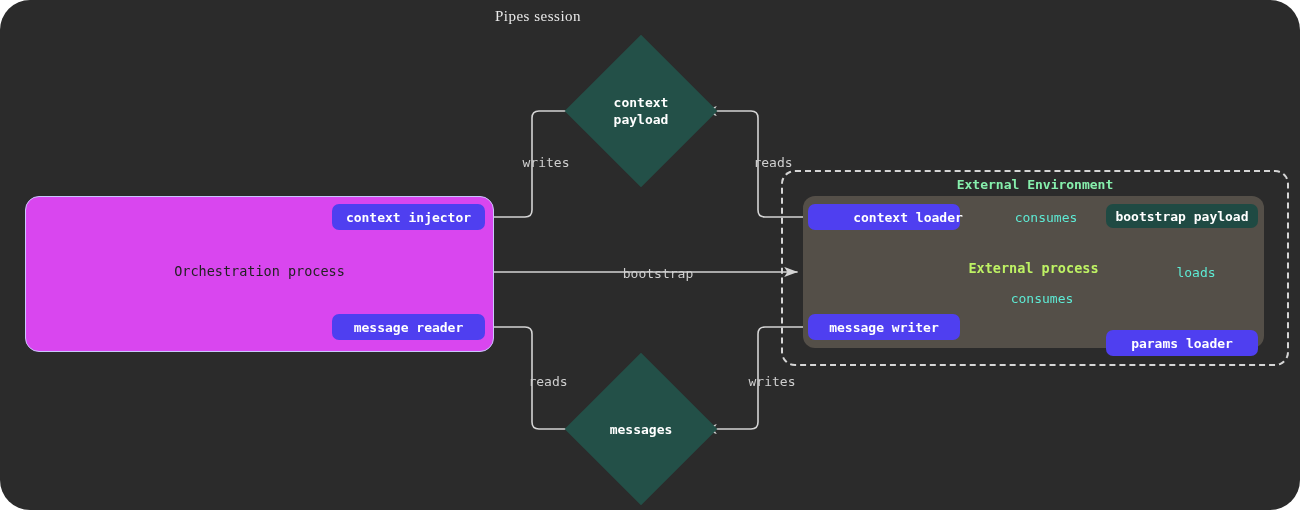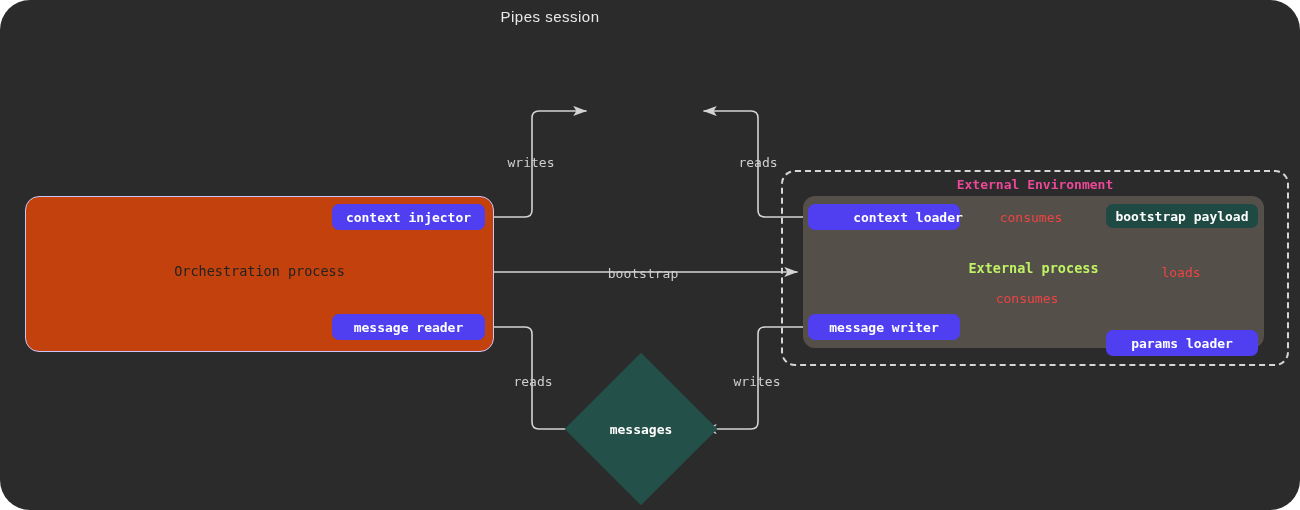--- a/index.html
+++ b/index.html
@@ -23,38 +23,38 @@
   }
   #edges {
     position: absolute;
     left: 0; top: 0;
     width: 1300px;
     height: 510px;
     pointer-events: none;
   }
   .diagram-title {
     position: absolute;
-    left: 12px;
+    left: 0;
     top: 8px;
     width: 1076px;
     text-align: center;
     color: #e8e8e8;
     font-size: 15px;
-    font-family: Liberation Sans, sans-serif;
+    font-family: Liberation Serif, serif;
     letter-spacing: 0.5px;
   }
 
   
   .cluster-light {
     position: absolute;
     left: 25px;
     top: 196px;
     width: 467px;
     height: 154px;
-    background: #c2410c;
+    background: #d946ef;
     border: 1px solid #c9c6fb;
     border-radius: 14px;
   }
   .cluster-light-label {
     position: absolute;
     left: 0;
     top: 66px;
     width: 467px;
     text-align: center;
     color: #222222;
@@ -71,21 +71,21 @@
     border: 2px dashed #d6d6d6;
     border-radius: 14px;
     background: transparent;
   }
   .cluster-dashed-label {
     position: absolute;
     left: 0;
     top: 5px;
     width: 504px;
     text-align: center;
-    color: #ec4899;
+    color: #86efac;
     font-size: 13px;
     font-weight: bold;
   }
 
   
   .cluster-gray {
     position: absolute;
     left: 803px;
     top: 196px;
     width: 461px;
@@ -157,22 +157,23 @@
   }
 
   
   .edge-label {
     position: absolute;
     color: #cfcfcf;
     font-size: 13px;
     font-family: "DejaVu Sans Mono", monospace;
     white-space: nowrap;
     transform: translate(-50%, -50%);
-  }
-  .edge-label.on-gray { color: #ef4444; }
+    margin-left: 15px;
+  }
+  .edge-label.on-gray { color: #5eead4; }
 </style>
 </head>
 <body>
 
 <div id="canvas">
 
   <div class="diagram-title">Pipes session</div>
 
   <svg id="edges" viewBox="0 0 1300 510">
     <defs>
@@ -217,20 +218,27 @@
   <div class="node purple" style="left:332px; top:314px; width:153px;">message reader</div>
 
   <div class="node purple" style="left:808px; top:204px; width:152px;padding-left:48px;">context loader</div>
 
   <div class="node purple" style="left:808px; top:314px; width:152px;">message writer</div>
 
   <div class="node purple" style="left:1106px; top:330px; width:152px;">params loader</div>
 
   <div class="node green" style="left:1106px; top:204px; width:152px;">bootstrap payload</div>
 
+  <div class="diamond-wrap" style="left:587px; top:57px; width:108px; height:108px;">
+    <div class="diamond-shape"></div>
+    <div class="diamond-label">
+      <span>context</span>
+      <span>payload</span>
+    </div>
+  </div>
 
   <div class="diamond-wrap" style="left:587px; top:375px; width:108px; height:108px;">
     <div class="diamond-shape"></div>
     <div class="diamond-label">
       <span>messages</span>
     </div>
   </div>
 
   <div class="edge-label" style="left:531px; top:162px;">writes</div>
 

